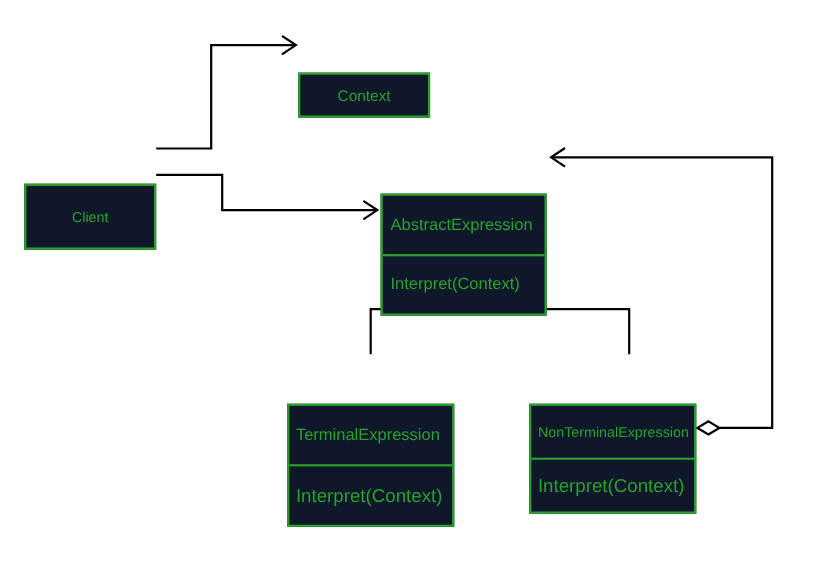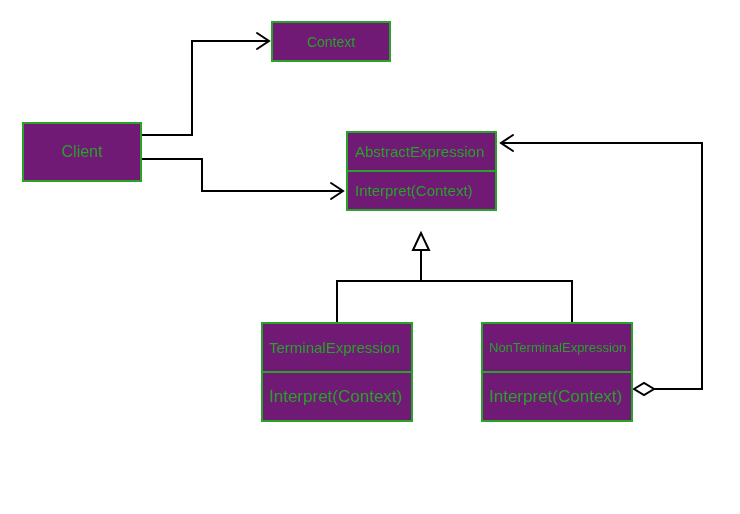--- a/index.html
+++ b/index.html
@@ -36,47 +36,48 @@
   .connector-layer .hollow {
     fill: #ffffff;
     stroke: var(--line);
     stroke-width: 2;
     stroke-linejoin: miter;
   }
   .uml-box {
     position: absolute;
     box-sizing: border-box;
     border: 2px solid var(--box-border);
-    background: #701a75;
+    background: #0f172a;
     color: var(--box-text);
     display: flex;
     flex-direction: column;
+    margin-top: 45px;
   }
   .uml-cell {
     flex: 1;
     display: flex;
     align-items: center;
     justify-content: center;
     white-space: nowrap;
     line-height: 1;
   }
   .uml-cell.method-cell { border-top: 2px solid var(--box-border); }
 
   
   .box-context   { left: 271px; top: 21px;  width: 120px; height: 41px; }
   .box-context .class-name { font-size: 14px; }
 
   .box-client    { left: 22px;  top: 122px; width: 120px; height: 60px; }
-  .box-client .class-name { font-size: 16px; }
+  .box-client .class-name { font-size: 13px; }
 
-  .box-abstract  { left: 346px; top: 131px; width: 151px; height: 80px; }
+  .box-abstract  { left: 346px; top: 131px; width: 151px; height: 111px; }
   .box-abstract .class-name  { font-size: 15px; justify-content: flex-start; padding-left: 7px; }
   .box-abstract .method-cell { font-size: 15px; justify-content: flex-start; padding-left: 7px; }
 
-  .box-terminal  { left: 261px; top: 322px; width: 152px; height: 100px; }
+  .box-terminal  { left: 261px; top: 322px; width: 152px; height: 112px; }
   .box-terminal .class-name  { font-size: 15px; justify-content: flex-start; padding-left: 6px; }
   .box-terminal .method-cell { font-size: 17px; justify-content: flex-start; padding-left: 6px; }
 
   .box-nonterminal { left: 481px; top: 322px; width: 152px; height: 100px; justify-content: center; }
   .box-nonterminal .class-name  { font-size: 13px; justify-content: flex-start; padding-left: 6px; }
   .box-nonterminal .method-cell { font-size: 17px; justify-content: flex-start; padding-left: 6px; }
 </style>
 </head>
 <body>
 

